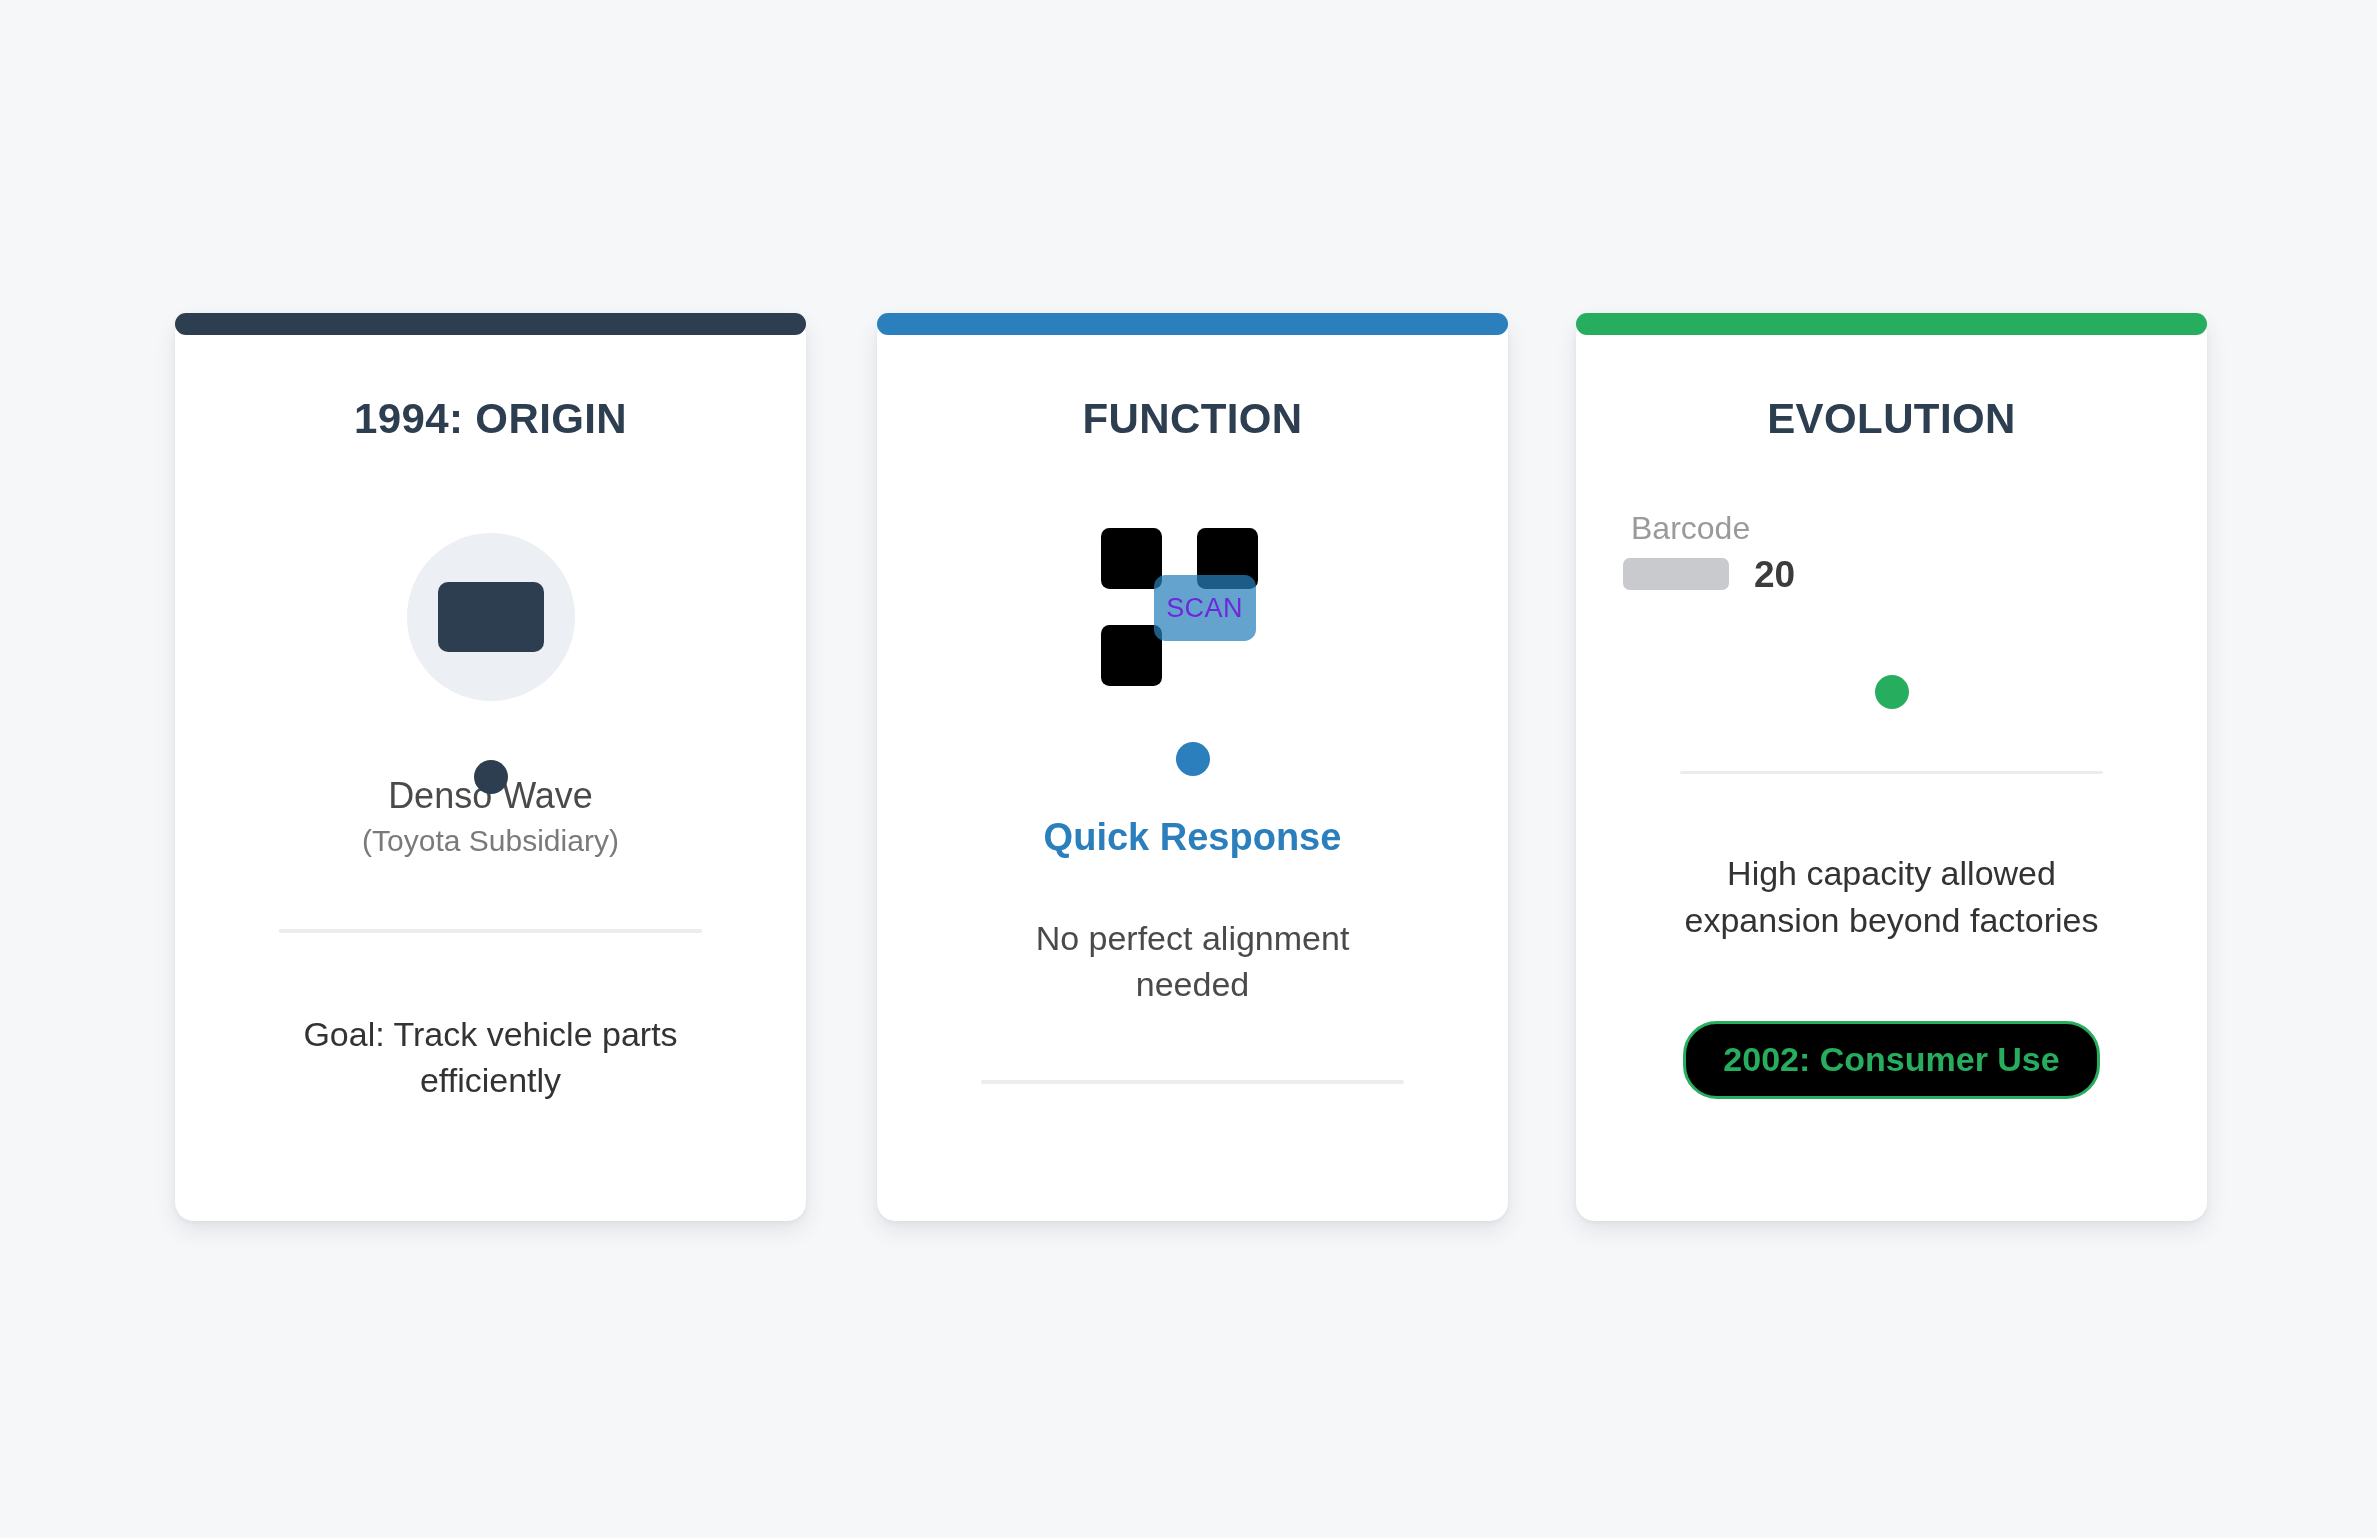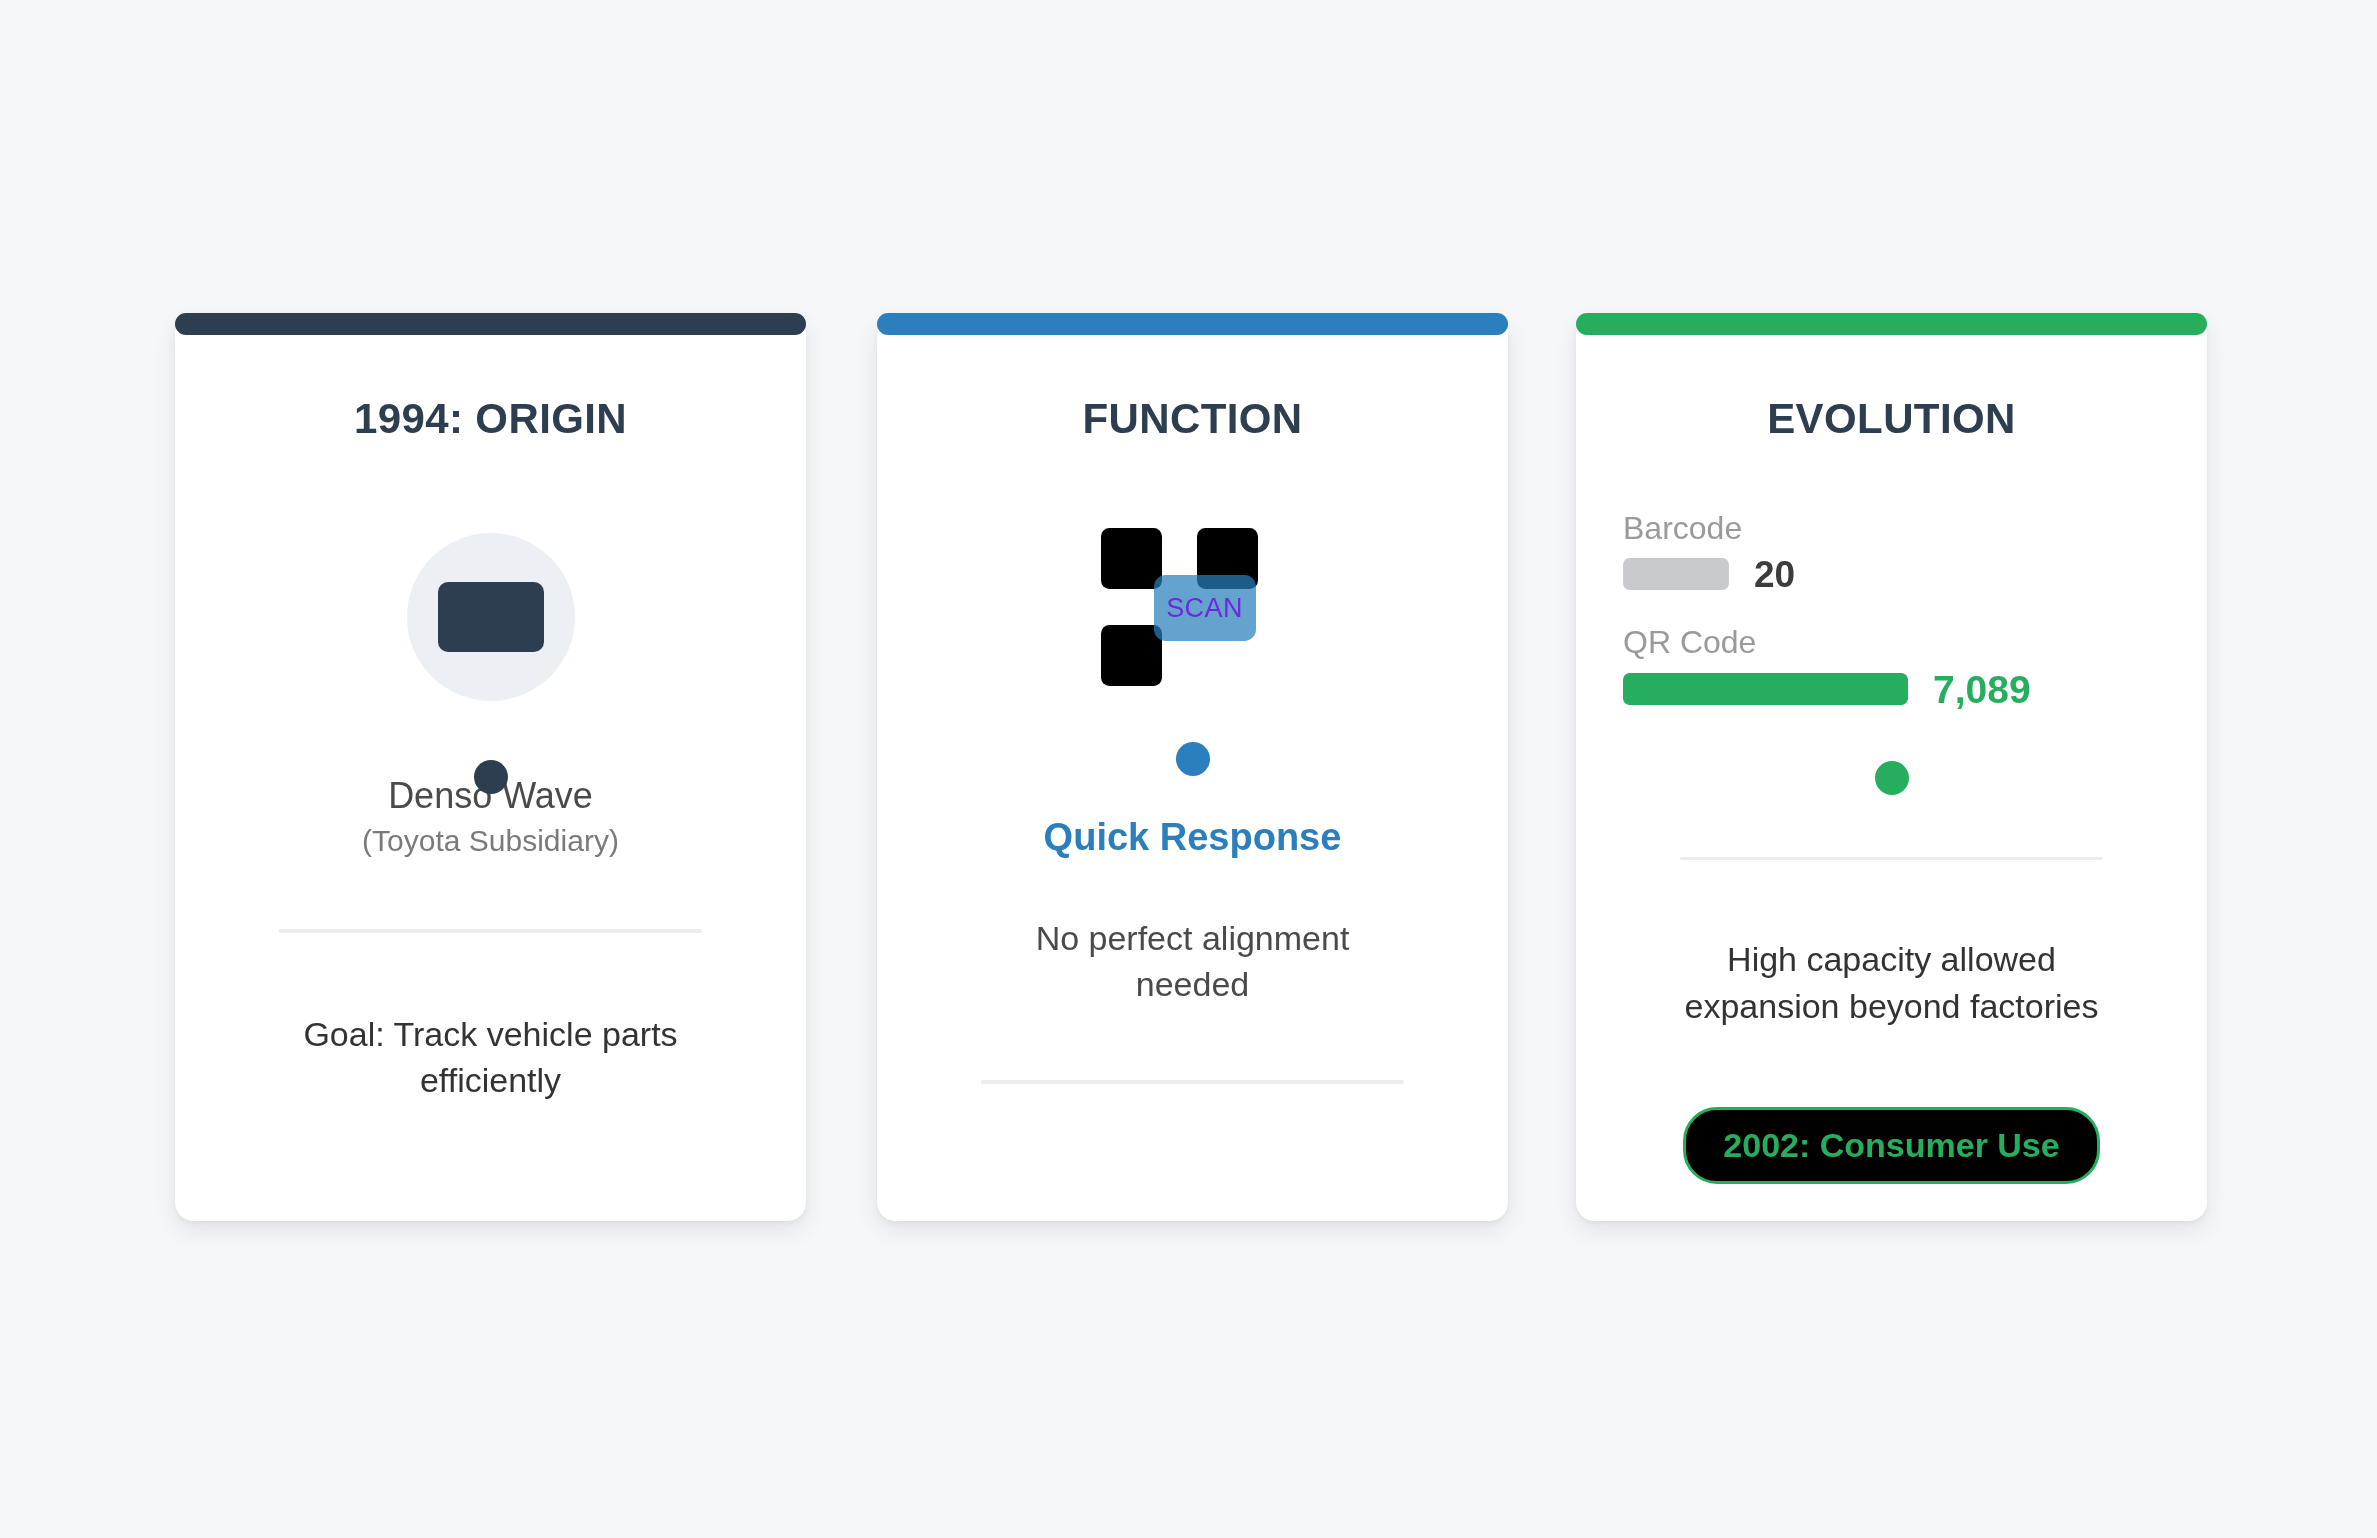--- a/index.html
+++ b/index.html
@@ -219,20 +219,21 @@
   
   .metrics {
     width: 100%;
     margin-top: 30px;
   }
   .metric-label {
     font-size: 32px;
     color: #9a9a9a;
     line-height: 1.2;
     text-align: left;
+    margin-left: 8px;
   }
   .metric-row {
     display: flex;
     align-items: center;
     margin-top: 8.4px;
     text-align: center;
   }
   .bar {
     height: 32px;
     border-radius: 6.7px;
@@ -354,27 +355,20 @@
         <div>
           <div class="metric-label">Barcode</div>
           <div class="metric-row">
             <div class="bar bar-barcode"></div>
             <div class="metric-value val-barcode">20</div>
           </div>
         </div>
 
         <div class="metric-gap"></div>
 
-        <div>
-          <div class="metric-label">QR Code</div>
-          <div class="metric-row">
-            <div class="bar bar-qr"></div>
-            <div class="metric-value val-qr">7,089</div>
-          </div>
-        </div>
       </div>
 
       <div class="dot-card3-row">
         <div class="dot-card3"></div>
       </div>
 
       <div class="divider div-card3"></div>
 
       <div class="evo-note">High capacity allowed expansion beyond factories</div>
 

